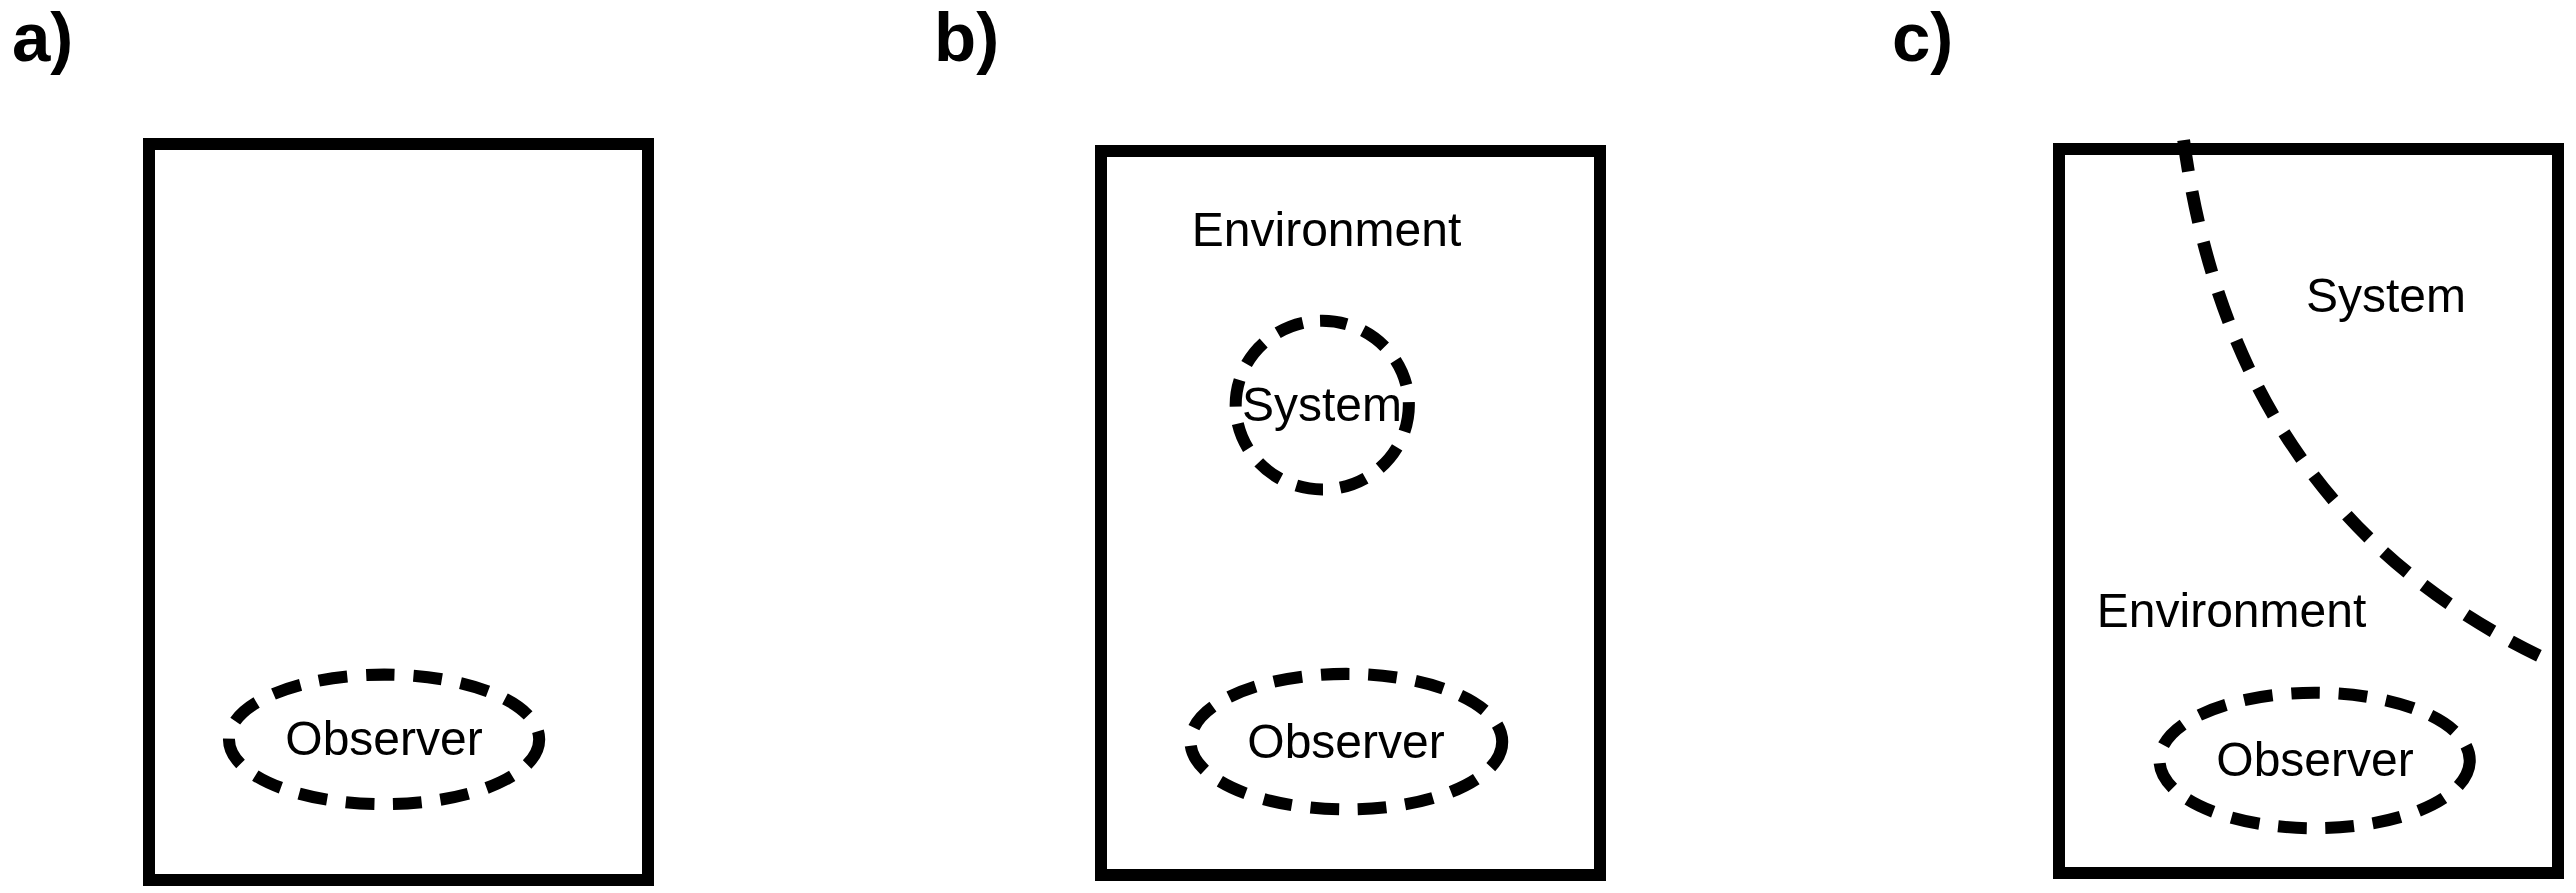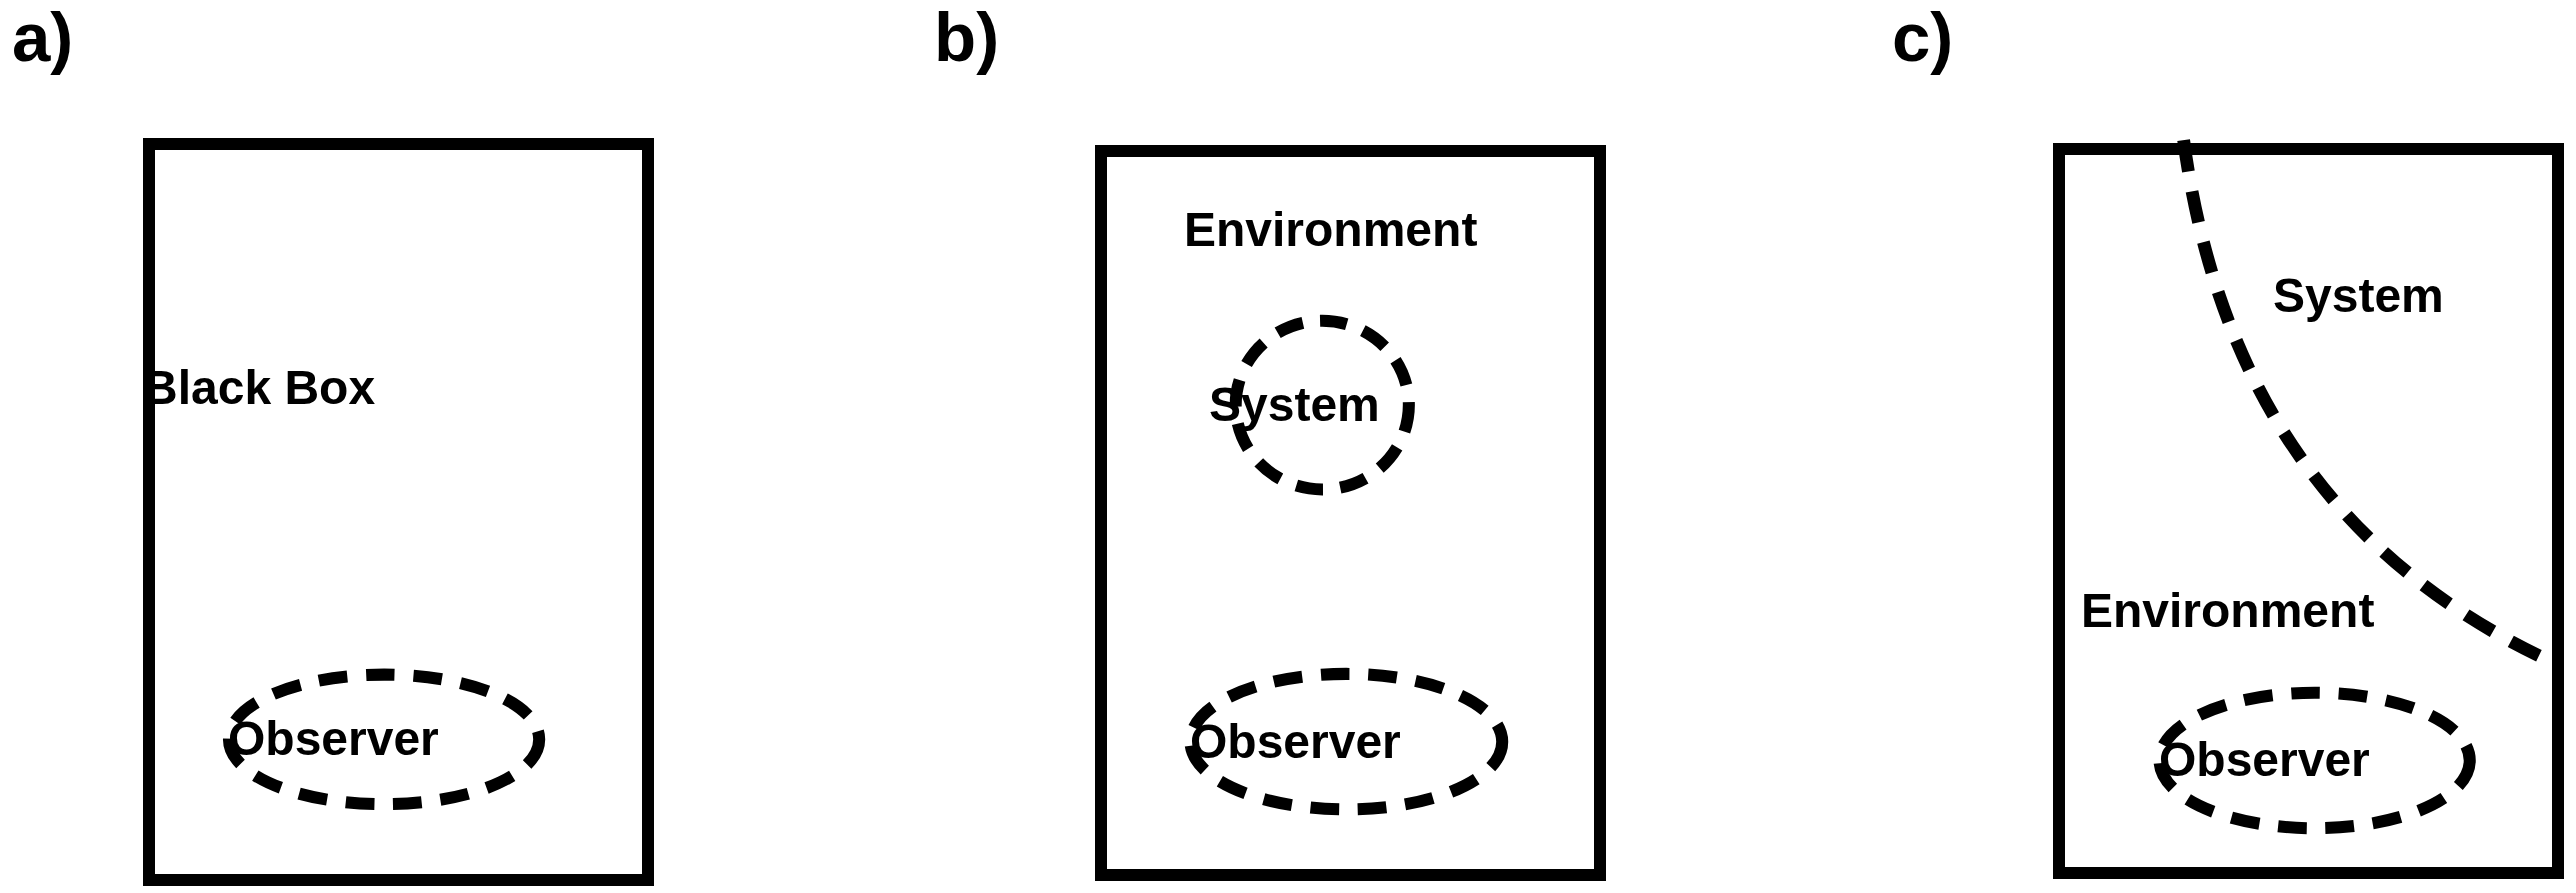--- a/index.html
+++ b/index.html
@@ -34,23 +34,23 @@
   }
   .box {
     position: absolute;
     box-sizing: border-box;
     border: 12.8px solid #000000;
     background: transparent;
   }
   .txt {
     position: absolute;
     font-size: 48px;
-    font-weight: bold;
+    font-weight: normal;
     line-height: 1;
-    text-align: left;
+    text-align: center;
     white-space: nowrap;
   }
   .dashed-shape {
     fill: none;
     stroke: #000000;
     stroke-linecap: butt;
   }
 </style>
 </head>
 <body>
@@ -67,21 +67,20 @@
 
     <path class="dashed-shape" d="M 2900 186 Q 2968 690 3398 883" stroke-width="17" stroke-dasharray="42 27"></path>
 
     <ellipse class="dashed-shape" cx="3074" cy="1010" rx="206" ry="90" stroke-width="16" stroke-dasharray="38 25"></ellipse>
   </svg>
 
   <div class="panel-label" style="left:12px;">a)</div>
 
   <div class="box" style="left:143px; top:138px; width:511px; height:748px;"></div>
 
-  <div class="txt" style="left:143px; top:364px; width:511px;">Black Box</div>
 
   <div class="txt" style="left:228px; top:715px; width:312px;">Observer</div>
 
   <div class="panel-label" style="left:934px;">b)</div>
 
   <div class="box" style="left:1095px; top:145px; width:511px; height:736px;"></div>
 
   <div class="txt" style="left:1184px; top:206px; width:285px;">Environment</div>
 
   <div class="txt" style="left:1209px; top:381px; width:226px;">System</div>

